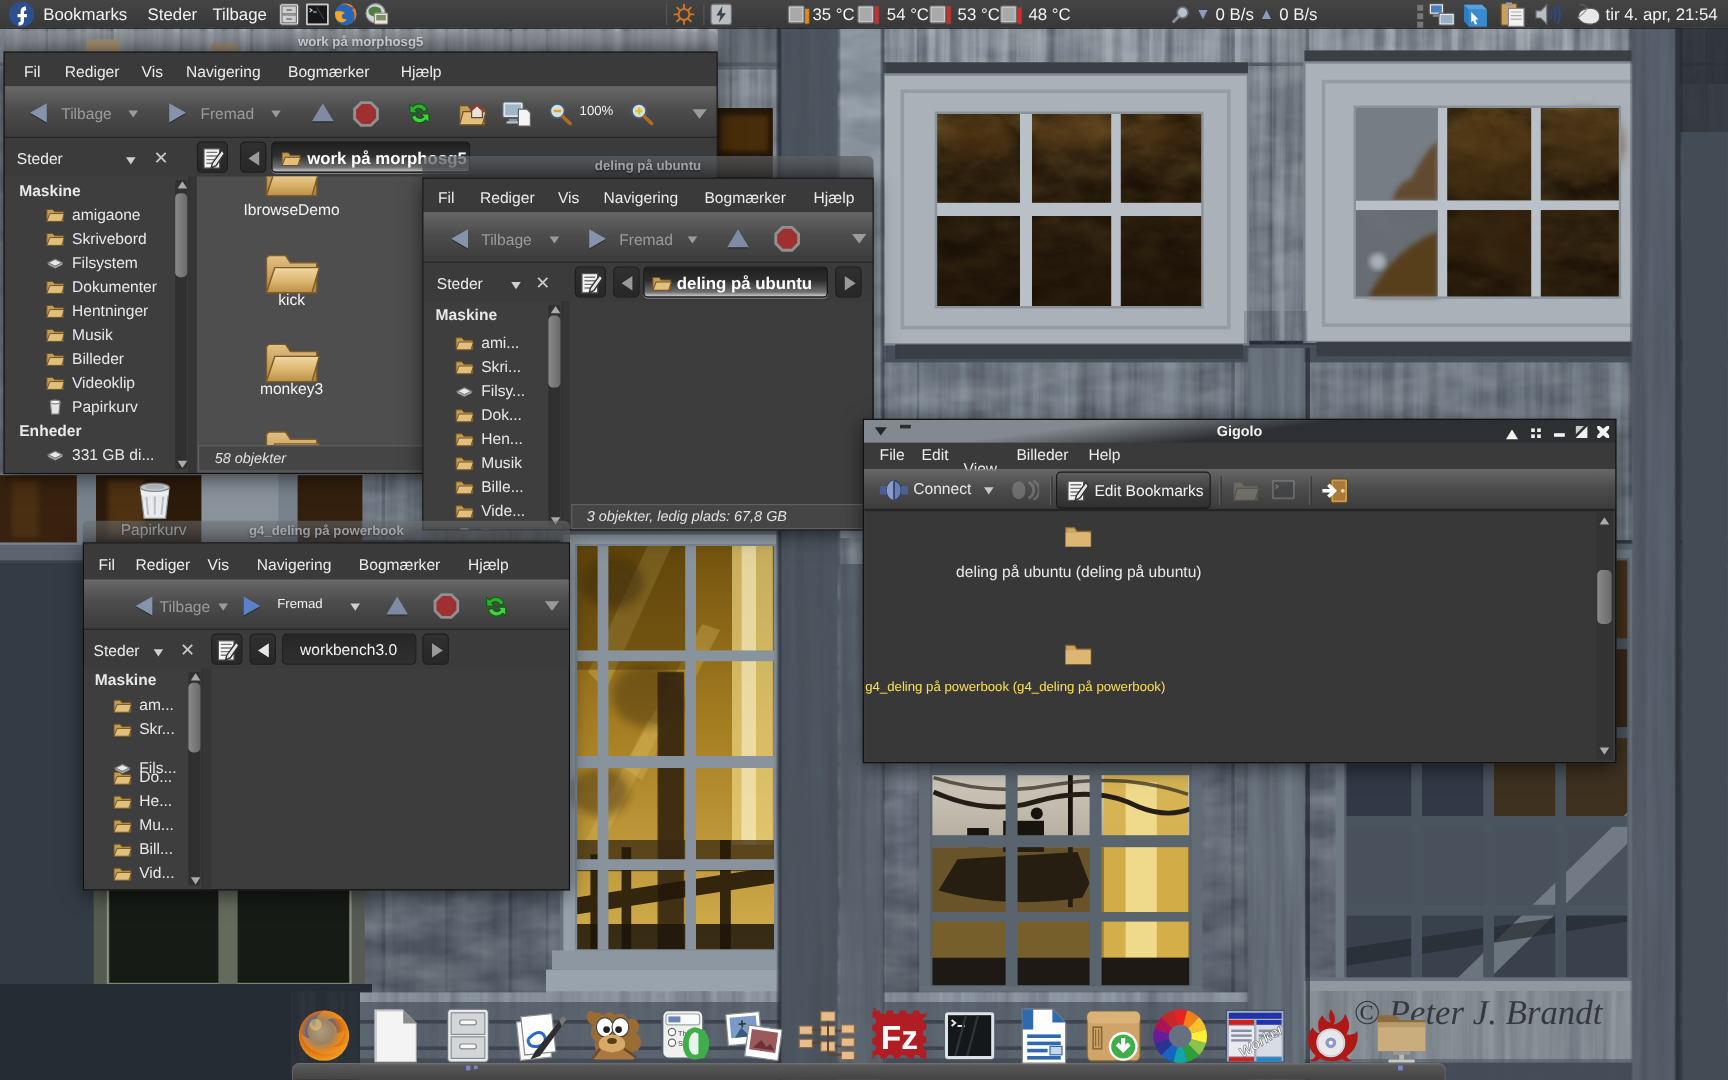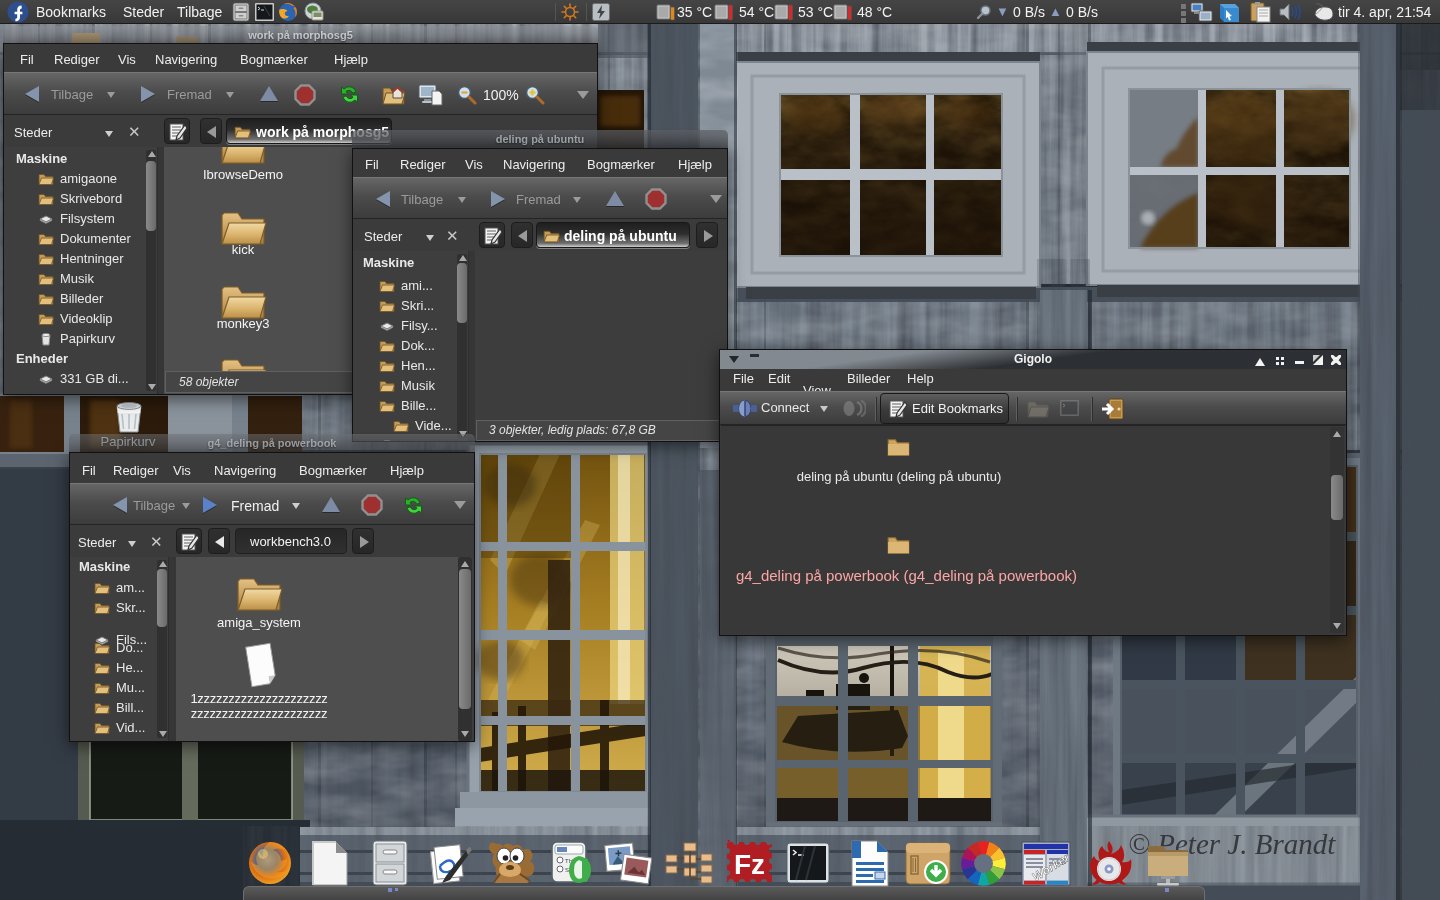--- a/index.html
+++ b/index.html
@@ -29,21 +29,21 @@
   .trow { position:absolute; left:0; right:0; height:32px; background:#3b3b3b; }
   .sidebar { position:absolute; background:#3e3e3e; border-right:1px solid #2e2e2e; overflow:hidden; }
   .mainarea { position:absolute; background:#4e4e4e; overflow:hidden; }
   .splitter { position:absolute; background:#363636; }
   .statusbar { position:absolute; background:#454545; border:1px solid #606060;
     color:#e2e2e2; font-style:italic; font-size:12px; }
   .si { position:absolute; height:20px; line-height:20px; color:#e8e8e8; font-size:13px; white-space:nowrap; }
   .si svg { vertical-align:-3px; margin-right:6px; }
   .shead { font-weight:bold; }
   .gtxt { color:#9b9b9b; font-size:13px; }
-  .wtxt { color:#f0f0f0; font-size:14px; }
+  .wtxt { color:#f0f0f0; font-size:11px; }
   .tabsel { position:absolute; border-radius:4px; border:1px solid #181818;
     background:linear-gradient(#1f1f1f, #2e2e2e 45%, #6f6f6f 85%, #cfcfcf);
     color:#fff; font-weight:bold; font-size:14px; box-shadow:0 1px 0 rgba(255,255,255,.35); }
   .tabdark { position:absolute; border-radius:4px; border:1px solid #202020;
     background:linear-gradient(#262626,#303030); color:#f2f2f2; font-size:13px;text-align:center; }
   .navbtn { position:absolute; border-radius:4px; background:linear-gradient(#303030,#272727);
     border:1px solid #1d1d1d; }
   .iconlabel { position:absolute; color:#f4f4f4; font-size:13px; text-align:center; line-height:15px; }
   .scrt { position:absolute; background:#303030; border-radius:2px; }
   .scrthumb { position:absolute; background:linear-gradient(90deg,#8a8a8a,#6a6a6a); border-radius:4px; }
@@ -734,21 +734,21 @@
         </svg>Dok...</div>
     <div class="si" style="left:26px;top:105px"><svg width="16" height="15" style="vertical-align:-3px;margin-right:6px">
           <use href="#fold16"></use>
         </svg>Hen...</div>
     <div class="si" style="left:26px;top:125px"><svg width="16" height="15" style="vertical-align:-3px;margin-right:6px">
           <use href="#fold16"></use>
         </svg>Musik</div>
     <div class="si" style="left:26px;top:145px"><svg width="16" height="15" style="vertical-align:-3px;margin-right:6px">
           <use href="#fold16"></use>
         </svg>Bille...</div>
-    <div class="si" style="left:40px;top:165px"><svg width="16" height="15" style="vertical-align:-3px;margin-right:6px">
+    <div class="si" style="left:26px;top:165px"><svg width="16" height="15" style="vertical-align:-3px;margin-right:6px">
           <use href="#fold16"></use>
         </svg>Vide...</div>
     <div class="si" style="left:26px;top:185px"><svg width="16" height="15" style="vertical-align:-3px;margin-right:6px" viewBox="0 0 16 15">
           <path d="M4,4 L12,4 L11,14 L5,14 z" fill="#e4e4e4" stroke="#888"></path>
           <ellipse cx="8" cy="4" rx="4" ry="1.5" fill="#f4f4f4" stroke="#888"></ellipse>
         </svg>Pap...</div>
     <div class="scrt" style="left:104px;top:3px;width:10px;bottom:3px"></div>
     <div class="scrthumb" style="left:104px;top:12px;width:10px;height:60px"></div>
     <div class="abs" style="left:106px;top:4px;width:0;height:0;border-left:4px solid transparent;border-right:4px solid transparent;border-bottom:6px solid #aaa"></div>
     <div class="abs" style="left:106px;bottom:4px;width:0;height:0;border-left:4px solid transparent;border-right:4px solid transparent;border-top:6px solid #aaa"></div>
@@ -820,21 +820,21 @@
     </svg>
   </div>
   <div class="abs" style="left:1px;top:75px;right:1px;bottom:1px;background:#383838;border-top:1px solid #232323">
     <svg class="abs" style="left:165px;top:10px" width="25" height="22" viewBox="0 0 24 20">
         <use href="#gfold"></use>
       </svg>
     <div class="abs" style="left:0px;top:43px;width:356px;text-align:center;color:#eaeaea;font-size:13px;white-space:nowrap">deling på ubuntu (deling på ubuntu)</div>
     <svg class="abs" style="left:165px;top:108px" width="25" height="22" viewBox="0 0 24 20">
         <use href="#gfold"></use>
       </svg>
-    <div class="abs" style="left:0px;top:141px;width:356px;text-align:right;color:#fca5a5;font-size:15px;white-space:nowrap">g4_deling på powerbook (g4_deling på powerbook)</div>
+    <div class="abs" style="left:0px;top:141px;width:356px;text-align:left;color:#fde047;font-size:11px;white-space:nowrap">g4_deling på powerbook (g4_deling på powerbook)</div>
     <div class="scrt" style="right:1px;top:1px;width:14px;bottom:1px;background:#333"></div>
     <div class="abs" style="right:4px;top:5px;width:0;height:0;border-left:4px solid transparent;border-right:4px solid transparent;border-bottom:6px solid #aaa"></div>
     <div class="abs" style="right:4px;bottom:5px;width:0;height:0;border-left:4px solid transparent;border-right:4px solid transparent;border-top:6px solid #aaa"></div>
     <div class="scrthumb" style="right:2px;top:49px;width:12px;height:45px"></div>
   </div>
 </div>
 <div class="ftitle" style="left:69px; top:434px; width:406px; height:18px; line-height:18px; z-index:21; background:linear-gradient(rgba(110,113,117,.55), rgba(70,72,76,.6)); color:rgba(205,210,215,.7);">g4_deling på powerbook</div>
 <div id="win3" class="thunar" style="left:69px; top:452px; width:406px; height:290px; z-index:22;">
   <div class="mbar" style="height:30px">
     <span style="left:12px;top:10px">Fil</span>
@@ -910,34 +910,20 @@
     <div class="si" style="left:24px;top:181px"><svg width="16" height="15" style="vertical-align:-3px;margin-right:6px" viewBox="0 0 16 15">
           <path d="M4,4 L12,4 L11,14 L5,14 z" fill="#e4e4e4" stroke="#888"></path>
           <ellipse cx="8" cy="4" rx="4" ry="1.5" fill="#f4f4f4" stroke="#888"></ellipse>
         </svg>Pa...</div>
     <div class="scrt" style="left:87px;top:3px;width:10px;bottom:3px"></div>
     <div class="scrthumb" style="left:87px;top:12px;width:10px;height:58px"></div>
     <div class="abs" style="left:89px;top:4px;width:0;height:0;border-left:4px solid transparent;border-right:4px solid transparent;border-bottom:6px solid #aaa"></div>
     <div class="abs" style="left:89px;bottom:4px;width:0;height:0;border-left:4px solid transparent;border-right:4px solid transparent;border-top:6px solid #aaa"></div>
   </div>
   <div class="splitter" style="left:99px;top:104px;width:7px;bottom:0"></div>
-  <div class="mainarea" style="left:106px;top:104px;right:2px;bottom:0">
-    <svg class="abs" style="left:59px;top:15px" width="48" height="42">
-        <use href="#fold48"></use>
-      </svg>
-    <div class="iconlabel" style="left:23px;top:58px;width:120px">amiga_system</div>
-    <svg class="abs" style="left:66px;top:85px" width="38" height="46">
-        <use href="#fileblank"></use>
-      </svg>
-    <div class="iconlabel" style="left:8px;top:134px;width:150px;letter-spacing:-0.3px">1zzzzzzzzzzzzzzzzzzzzz<br>zzzzzzzzzzzzzzzzzzzzzz</div>
-    <div class="scrt" style="right:0;top:0;width:14px;bottom:0"></div>
-    <div class="abs" style="right:3px;top:4px;width:0;height:0;border-left:4px solid transparent;border-right:4px solid transparent;border-bottom:6px solid #aaa"></div>
-    <div class="abs" style="right:3px;bottom:4px;width:0;height:0;border-left:4px solid transparent;border-right:4px solid transparent;border-top:6px solid #aaa"></div>
-    <div class="scrthumb" style="right:1px;top:12px;width:12px;height:140px"></div>
-  </div>
 </div>
 
 <div id="watermark">© Peter J. Brandt</div>
 
 <svg class="abs" style="left:110px;top:398px;z-index:5" width="38" height="36" viewBox="0 0 38 36">
   <path d="M7,8 L31,8 L28,34 L10,34 z" fill="#e9eced" stroke="#8a9096"></path>
   <path d="M7,8 L31,8 L30.2,15 L7.8,15 z" fill="#f8fafa"></path>
   <ellipse cx="19" cy="8" rx="12" ry="3.4" fill="#dfe3e5" stroke="#8a9096"></ellipse>
   <ellipse cx="19" cy="8" rx="8" ry="2" fill="#c2c8cc"></ellipse>
   <path d="M12,16 l1.5,15 M19,16 l0,15 M26,16 l-1.5,15" stroke="#b9bfc4" stroke-width="1.6"></path>

